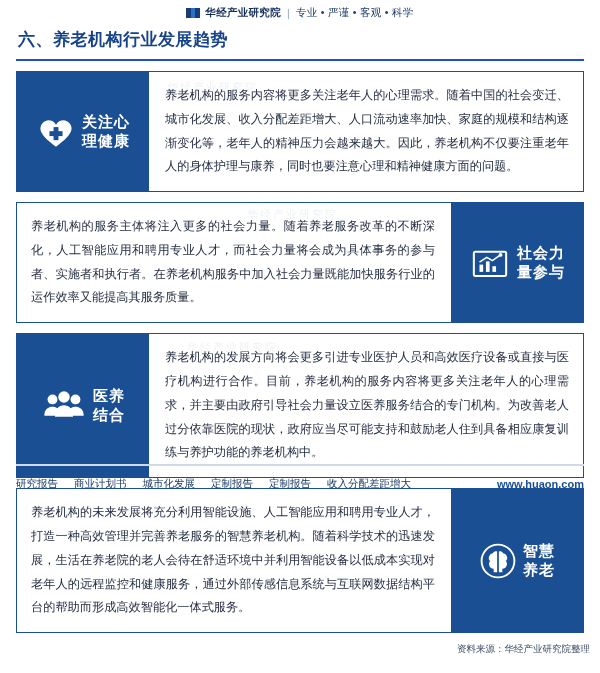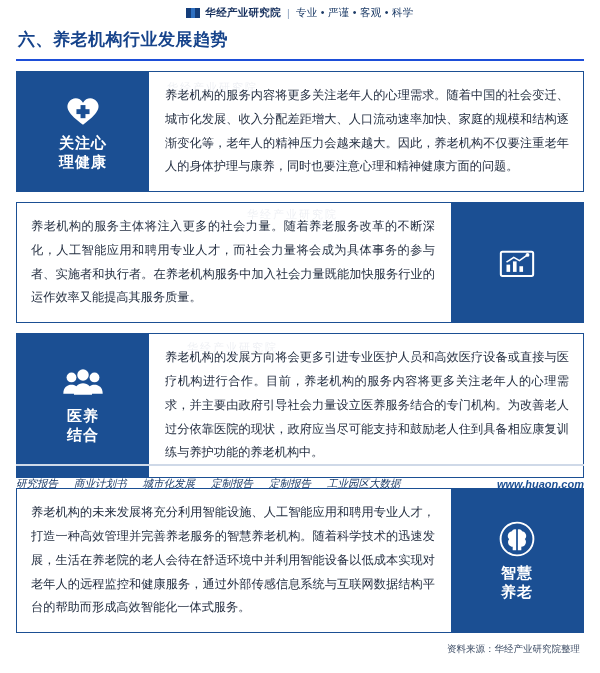--- a/index.html
+++ b/index.html
@@ -46,21 +46,21 @@
     margin-bottom: 10px;
     background: #fff;
     min-height: 118px;
   }
   .card.reverse { flex-direction: row-reverse; }
 
   .badge {
     flex: 0 0 132px;
     background: #1b4f93;
     color: #fff;
-    display: flex; flex-direction: column;
+    display: flex; flex-direction: row;
     align-items: center; justify-content: center;
     gap: 6px;
     padding: 8px 4px;
   }
   .badge .label {
     font-size: 15px; font-weight: bold; line-height: 1.25;
     text-align: center; letter-spacing: 1px;
   }
   .badge svg { display: block; }
 
@@ -78,30 +78,30 @@
   
   .wm {
     position: absolute; color: rgba(120,140,170,0.13);
     font-size: 11px; letter-spacing: 2px; pointer-events: none;
     white-space: nowrap;
   }
 
   
   .source {
     text-align: right; font-size: 9.5px; color: #3a4a63;
-    margin: 2px 20px 6px 0;
+    margin: 2px 10px 6px 0;
   }
   .footer {
     position: absolute; left: 0; right: 0; bottom: 0;
     height: 38px;
     border-top: 2px solid #cfd9e8;
     margin: 0 16px;
     width: calc(100% - 32px);
     display: flex; align-items: center; justify-content: space-between;
-    font-size: 10.5px; color: #1b3a66; font-style: italic;
+    font-size: 10.5px; color: #1b3a66;
   }
   .footer .links { display: flex; gap: 16px; }
   .footer .site { color: #1b4f93; font-weight: bold; font-size: 11px; }
 </style>
 </head>
 <body>
 
 <div class="page">
 
   <div class="topbar">
@@ -140,20 +140,24 @@
         <span>
           <svg width="42" height="36" viewBox="0 0 52 44" fill="none">
             <rect x="6" y="8" width="40" height="30" rx="2" stroke="#ffffff" stroke-width="2.5"></rect>
             <rect x="13" y="24" width="4.5" height="9" fill="#ffffff"></rect>
             <rect x="21" y="20" width="4.5" height="13" fill="#ffffff"></rect>
             <rect x="29" y="26" width="4.5" height="7" fill="#ffffff"></rect>
             <path d="M13 21 L22 15 L29 19 L39 12" stroke="#ffffff" stroke-width="2" fill="none"></path>
             <circle cx="39" cy="12" r="2.4" fill="#ffffff"></circle>
           </svg>
         </span>
+        <div class="label">
+          <div>社会力</div>
+          <div>量参与</div>
+        </div>
       </div>
       <div class="body">养老机构的服务主体将注入更多的社会力量。随着养老服务改革的不断深化，人工智能应用和聘用专业人才，而社会力量将会成为具体事务的参与者、实施者和执行者。在养老机构服务中加入社会力量既能加快服务行业的运作效率又能提高其服务质量。</div>
       <span class="wm" style="left:230px; top:4px;">华经产业研究院</span>
     </div>
 
     <div class="card">
       <div class="badge">
         <span>
           <svg width="46" height="34" viewBox="0 0 56 40" fill="none">
             <circle cx="14" cy="12" r="6" fill="#ffffff"></circle>
@@ -194,18 +198,18 @@
 
   <div class="source">资料来源：华经产业研究院整理</div>
 
   <div class="footer">
     <div class="links">
       <span>研究报告</span>
       <span>商业计划书</span>
       <span>城市化发展</span>
       <span>定制报告</span>
       <span>定制报告</span>
-      <span>工业园区大数据</span>
+      <span>收入分配差距增大</span>
     </div>
     <div class="site">www.huaon.com</div>
   </div>
 
 </div>
 
 </body></html>

